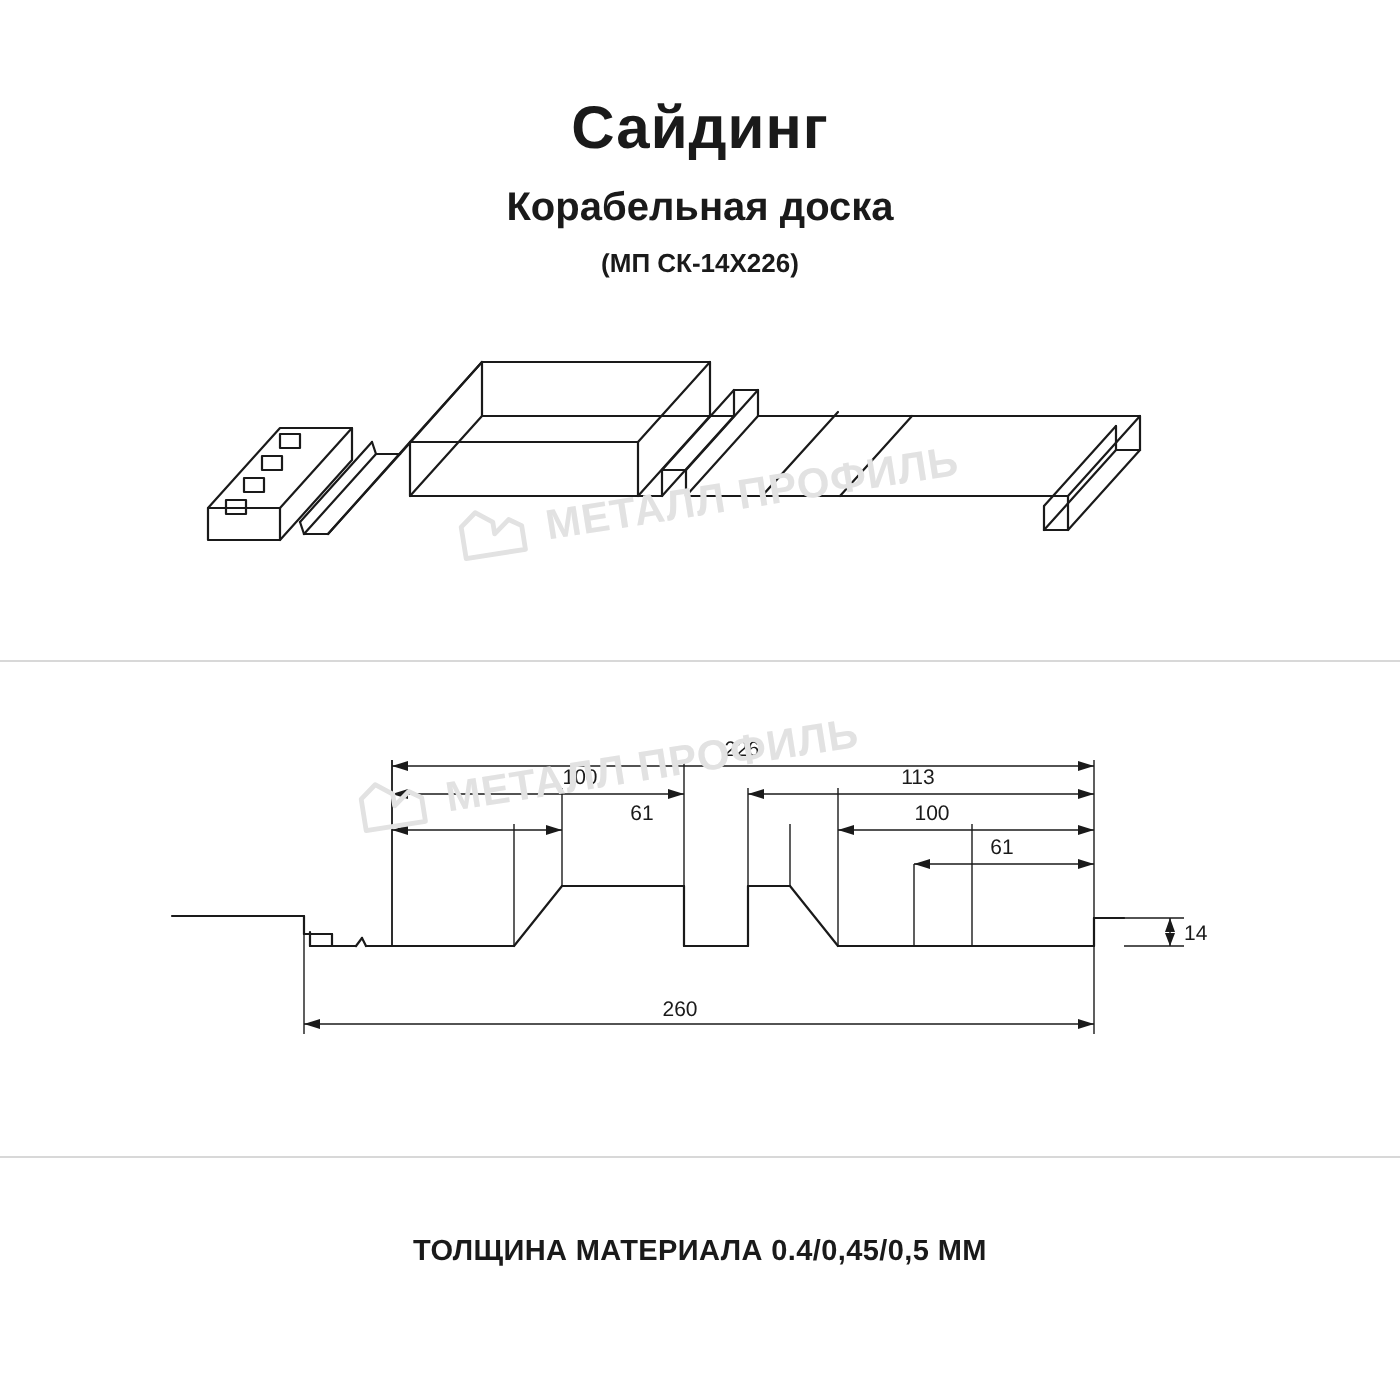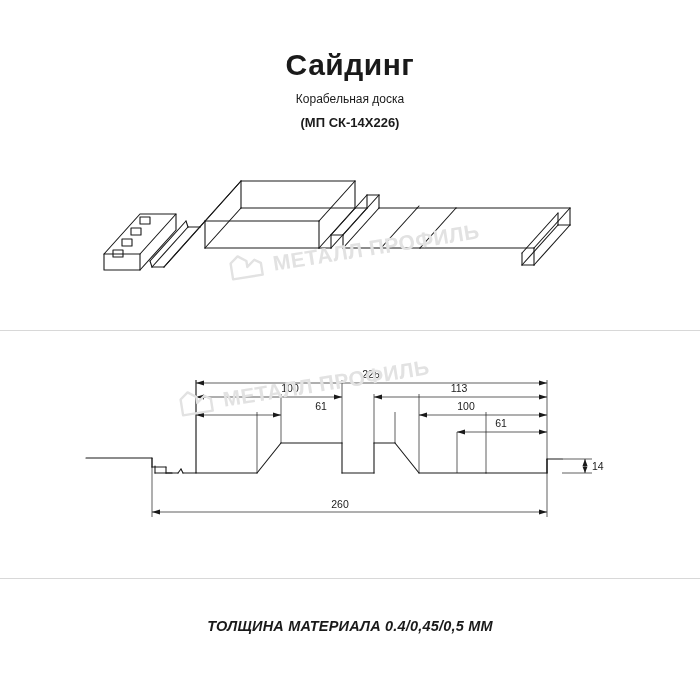--- a/index.html
+++ b/index.html
@@ -29,22 +29,22 @@
     text-align: center;
   }
   .title {
     font-size: 30px;
     font-weight: bold;
     letter-spacing: 0.5px;
     margin: 0;
     line-height: 1.1;
   }
   .subtitle {
-    font-size: 12px;
-    font-weight: normal;
+    font-size: 20px;
+    font-weight: bold;
     margin: 12px 0 0 0;
     line-height: 1.1;
   }
   .code {
     font-size: 13px;
     font-weight: bold;
     margin: 10px 0 0 0;
     line-height: 1.1;
   }
   
@@ -71,21 +71,20 @@
   }
   .divider.top { top: 330px; }
   .divider.bottom { top: 578px; }
   
   .footer {
     position: absolute;
     top: 618px;
     left: 0;
     width: 700px;
     text-align: center;
-    font-style: italic;
   }
   .footer-text {
     font-size: 14.5px;
     font-weight: bold;
     letter-spacing: 0.2px;
     margin: 0;
   }
   
   .wm {
     position: absolute;

